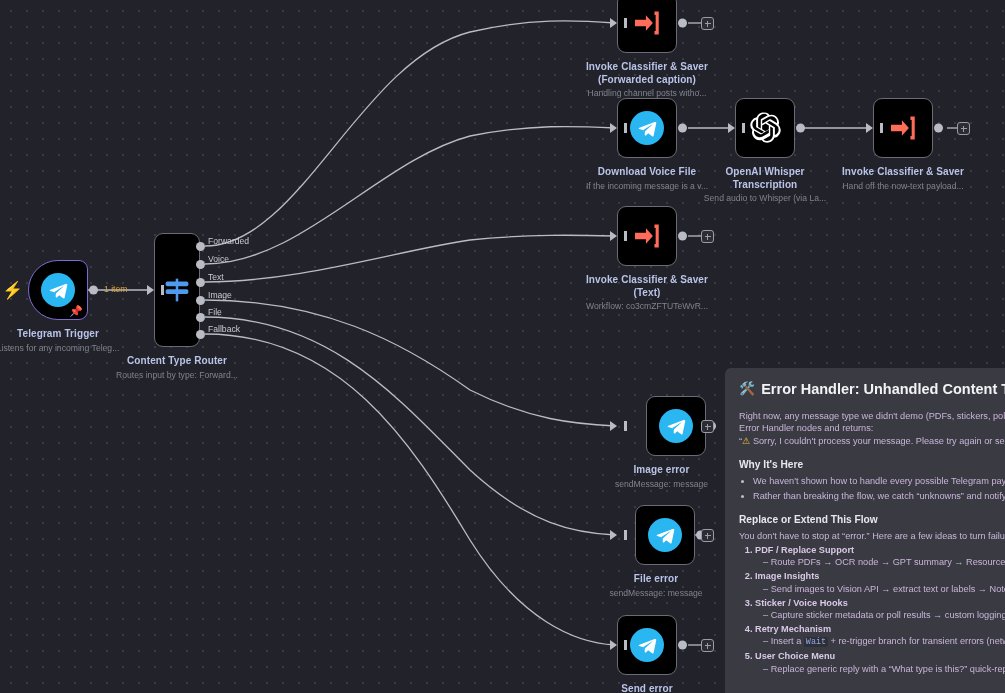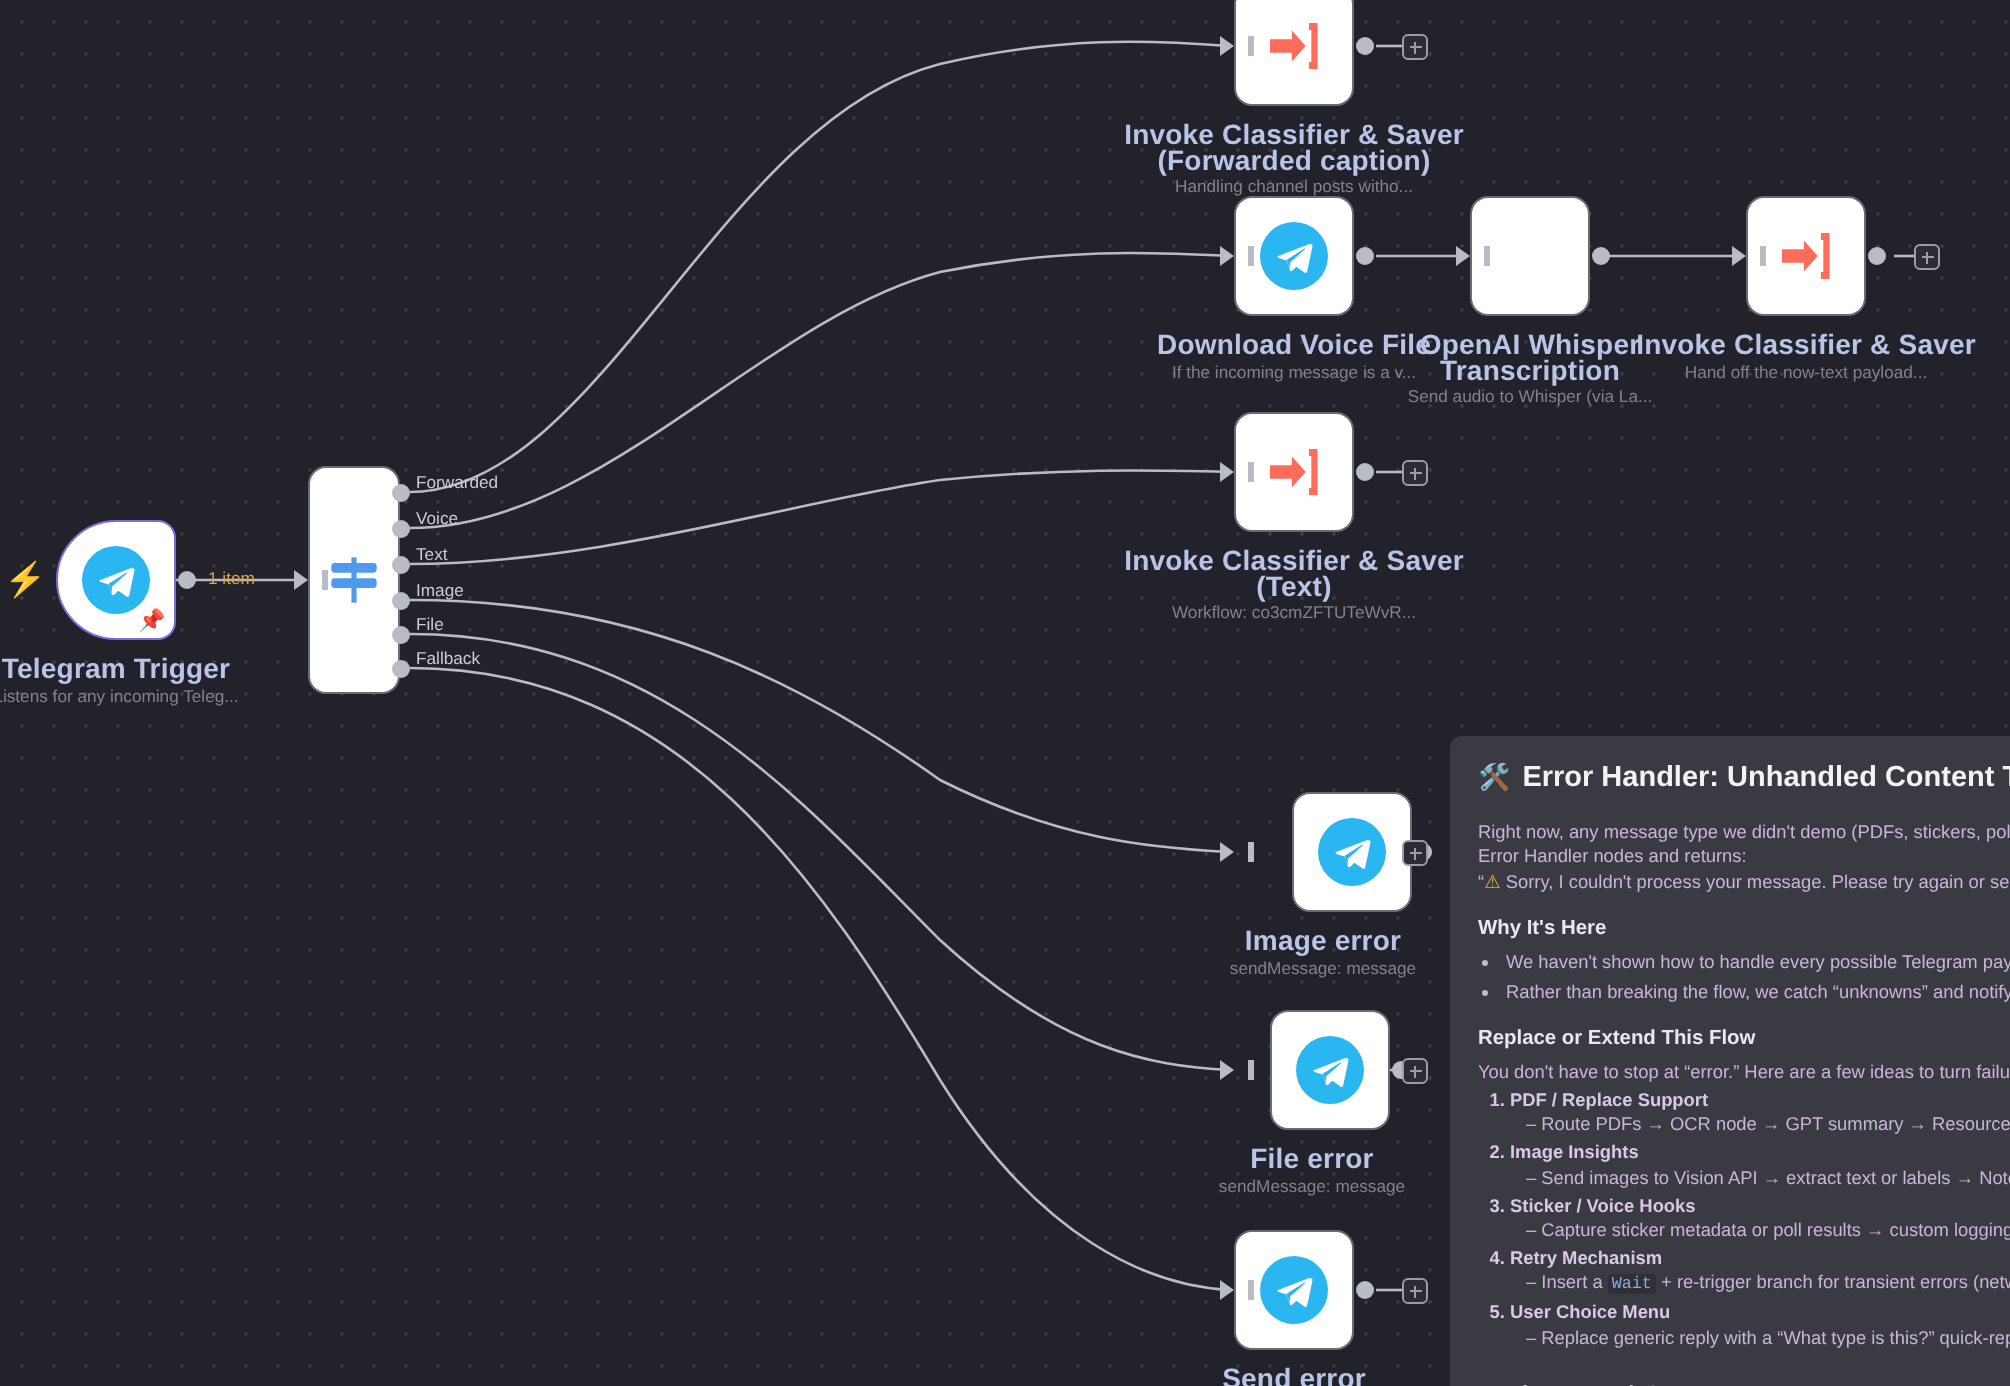--- a/index.html
+++ b/index.html
@@ -15,34 +15,34 @@
     -webkit-font-smoothing:antialiased;
   }
   .canvas{position:absolute;inset:0;}
   svg.edges{position:absolute;left:0;top:0;width:1005px;height:693px;pointer-events:none;}
   .edge{fill:none;stroke:#b9bcc4;stroke-width:1.3;}
 
   
   .node{position:absolute;}
   .node .box{
     width:60px;height:60px;border-radius:9px;
-    background:#ffffff;border:1.2px solid #6b6b76;
+    background:#000000;border:1.2px solid #6b6b76;
     display:flex;align-items:center;justify-content:center;
     box-sizing:border-box;
   }
   .node.trigger .box{
     border-radius:30px 9px 9px 30px;
     border-color:#7d6bd6;
   }
   .node .caption{
     position:absolute;left:50%;transform:translateX(-50%);
     top:68px;width:180px;text-align:center;
   }
   .node .title{
-    font-size:14px;font-weight:bold;color:#b9c4e8;line-height:12.5px;
+    font-size:10px;font-weight:bold;color:#b9c4e8;line-height:12.5px;
     letter-spacing:.1px;white-space:pre-line;
   }
   .node .sub{
     font-size:8.6px;color:#80838e;line-height:11px;margin-top:2px;
     white-space:nowrap;overflow:hidden;text-overflow:ellipsis;
   }
 
   
   .port-in{
     position:absolute;left:-7px;top:50%;transform:translateY(-50%);
@@ -200,20 +200,24 @@
       </div>
       <div class="out-dot" style="top:62.5px;">
         <span class="out-label">Image</span>
       </div>
       <div class="out-dot" style="top:79.5px;">
         <span class="out-label">File</span>
       </div>
       <div class="out-dot" style="top:96.5px;">
         <span class="out-label">Fallback</span>
       </div>
+    </div>
+    <div class="caption">
+      <div class="title">Content Type Router</div>
+      <div class="sub">Routes input by type: Forward...</div>
     </div>
   </div>
 
   <div class="node" style="left:617px;top:-7px;">
     <div class="box">
       <div class="port-in"></div>
       <div class="ico-exec">
         <svg viewBox="0 0 24 24">
             <path fill="#ff6d5a" d="M3 9.5h8.2V6.2l5.2 5.8-5.2 5.8v-3.3H3zM17.6 3.4h3.2v17.2h-3.2v-2.6h.9V6h-.9z"></path>
           </svg>

